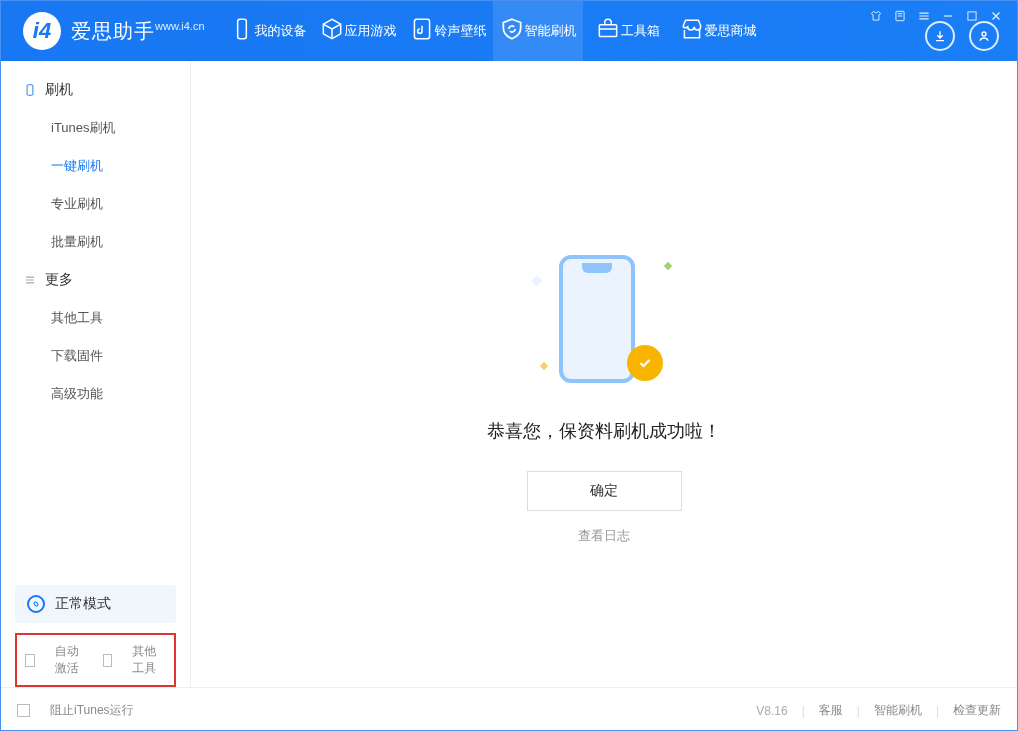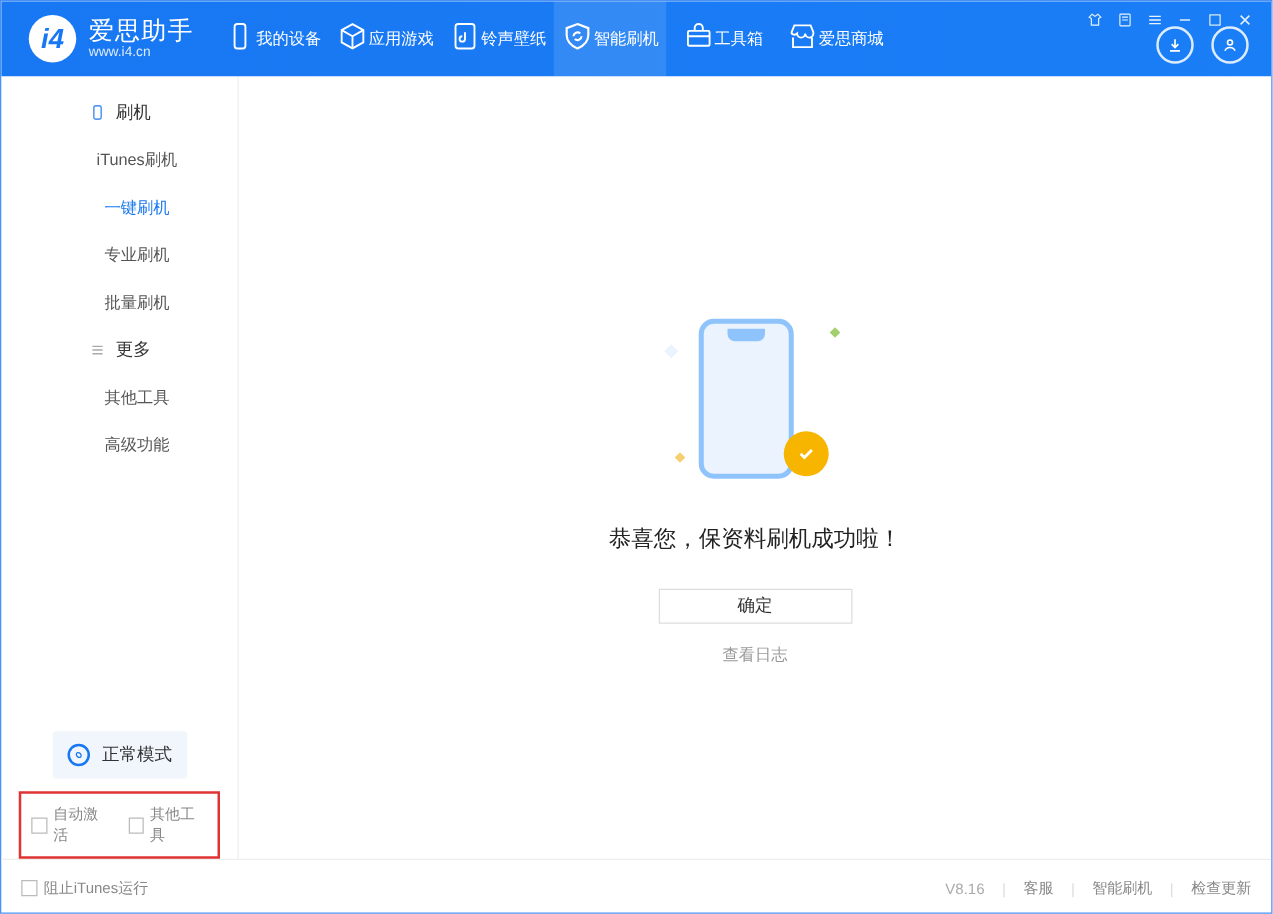--- a/index.html
+++ b/index.html
@@ -1,61 +1,61 @@
 <!DOCTYPE html>
 <html><head>
 <meta charset="utf-8">
 <style>
 * { box-sizing: border-box; margin: 0; padding: 0; }
 body { font-family: "Microsoft YaHei", "PingFang SC", sans-serif; background: #fff; width: 1018px; height: 731px; overflow: hidden; border: 1px solid #4990f4; }
 .header { height: 60px; background: linear-gradient(90deg, #1877f2 0%, #1a7ef7 100%); display: flex; align-items: stretch; color: #fff; position: relative; }
 .logo-area { display: flex; align-items: center; padding: 0 18px 0 22px; }
 .logo-circle { width: 38px; height: 38px; border-radius: 50%; background: #fff; color: #1877f2; display: flex; align-items: center; justify-content: center; font-weight: bold; font-size: 22px; font-style: italic; margin-right: 10px; }
-.logo-text { display: flex; flex-direction: column; line-height: 1.1; }
+.logo-text { display: flex; flex-direction: row; line-height: 1.1; }
 .logo-title { font-size: 20px; font-weight: 500; letter-spacing: 1px; }
 .logo-sub { font-size: 11px; opacity: 0.85; }
 .nav { display: flex; align-items: stretch; }
 .nav-item { width: 90px; display: flex; flex-direction: row; align-items: center; justify-content: center; font-size: 13px; cursor: pointer; position: relative; }
 .nav-item.active { background: rgba(255,255,255,0.12); }
 .nav-icon { width: 26px; height: 26px; margin-bottom: 4px; }
 .titlebar-icons { position: absolute; right: 14px; top: 8px; display: flex; gap: 10px; align-items: center; }
 .titlebar-icons .ticon { width: 14px; height: 14px; cursor: pointer; opacity: 0.9; }
 .titlebar-icons .ticon svg { width: 14px; height: 14px; }
 .header-rt-circles { position: absolute; right: 18px; bottom: 10px; display: flex; gap: 14px; }
 .circ-btn { width: 30px; height: 30px; border-radius: 50%; border: 2px solid rgba(255,255,255,0.85); display: flex; align-items: center; justify-content: center; cursor: pointer; }
 .circ-btn svg { width: 16px; height: 16px; stroke: #fff; fill: none; }
 .body-area { display: flex; height: calc(731px - 75px - 30px); }
-.sidebar { width: 190px; border-right: 1px solid #eee; display: flex; flex-direction: column; padding-top: 10px; align-items: center; }
+.sidebar { width: 190px; border-right: 1px solid #eee; display: flex; flex-direction: column; padding-top: 10px; }
 .sb-section-hdr { display: flex; align-items: center; padding: 10px 22px; font-size: 14px; color: #333; font-weight: 500; gap: 8px; }
 .sb-icon { width: 14px; height: 14px; display: inline-flex; }
 .sb-item { padding: 10px 22px 10px 50px; font-size: 13px; color: #555; cursor: pointer; }
 .sb-item.active { color: #1877f2; }
 .sb-fill { flex: 1; }
 .mode-box { margin: 0 14px 10px; background: #f1f6fd; border-radius: 3px; padding: 10px 12px; display: flex; align-items: center; gap: 10px; font-size: 14px; color: #333; }
 .mode-box .micon { width: 18px; height: 18px; border-radius: 50%; border: 2px solid #1877f2; display: flex; align-items: center; justify-content: center; }
 .mode-box .micon svg { width: 10px; height: 10px; }
 .device-box { margin: 0 14px 10px; background: #f1f6fd; border-radius: 3px; padding: 10px 12px; font-size: 13px; color: #333; }
 .device-row1 { display: flex; align-items: center; gap: 8px; font-weight: 600; font-size: 14px; }
 .device-row1 .dicon { width: 16px; height: 16px; }
 .badge { display: inline-block; margin: 5px 0 2px 24px; background: #dbe9fc; color: #1877f2; border-radius: 9px; padding: 2px 10px; font-size: 11px; }
 .device-sub { margin-left: 24px; font-size: 11px; color: #999; }
 .checkbox-row { border: 2px solid #e03333; margin: 0 14px 0 14px; padding: 8px; display: flex; gap: 14px; font-size: 12px; color: #888; }
-.cb { display: flex; align-items: center; gap: 5px; cursor: pointer; }
+.cb { display: flex; align-items: center; gap: 20px; cursor: pointer; }
 .cb-box { width: 13px; height: 13px; border: 1px solid #bbb; background:#fff; }
 .main { flex: 1; display: flex; flex-direction: column; align-items: center; justify-content: flex-start; padding-top: 190px; }
 .success-illu { position: relative; width: 130px; height: 140px; margin-bottom: 28px; }
 .phone-shape { position: absolute; left: 20px; top: 4px; width: 76px; height: 128px; border-radius: 12px; border: 4px solid #8fc3fb; background: #eaf3fe; }
 .phone-notch { position: absolute; top: 4px; left: 50%; transform: translateX(-50%); width: 30px; height: 10px; background: #8fc3fb; border-radius: 0 0 6px 6px; }
 .check-badge { position: absolute; right: 6px; bottom: 10px; width: 36px; height: 36px; border-radius: 50%; background: #f7b500; display: flex; align-items: center; justify-content: center; }
 .check-badge svg { width: 18px; height: 18px; }
 .spark1 { position:absolute; left:-6px; top:26px; width:8px; height:8px; background:#eaf3fe; transform:rotate(45deg);} 
 .spark2 { position:absolute; right:-2px; top:12px; width:6px; height:6px; background:#a3d06f; transform:rotate(45deg);} 
 .spark3 { position:absolute; left:2px; bottom:22px; width:6px; height:6px; background:#f5cf70; transform:rotate(45deg);} 
 .success-title { font-size: 18px; color: #222; margin-bottom: 28px; }
-.ok-btn { width: 155px; height: 28px; border: 1px solid #ddd; background: #fff; display:flex; align-items:center; justify-content:center; font-size: 14px; color: #333; cursor: pointer; margin-bottom: 16px; }
+.ok-btn { width: 155px; height: 40px; border: 1px solid #ddd; background: #fff; display:flex; align-items:center; justify-content:center; font-size: 14px; color: #333; cursor: pointer; margin-bottom: 16px; }
 .log-link { font-size: 13px; color: #999; cursor: pointer; }
 .footer { height: 46px; border-top: 1px solid #eee; display: flex; align-items: center; padding: 17px 16px; font-size: 12px; color: #888; }
 .footer .cb { color:#888; }
 .footer-right { margin-left: auto; display: flex; align-items: center; gap: 14px; }
 .footer-sep { color: #ddd; }
 .footer-link { cursor: pointer; }
 .ver { color:#aaa; }
 </style>
 </head>
 <body>
@@ -162,20 +162,21 @@
     <div class="sb-item">批量刷机</div>
     <div class="sb-section-hdr">
       <span class="sb-icon">
           <svg viewBox="0 0 24 24" fill="none" stroke="#aaa" stroke-width="2">
             <path d="M5 7h14M5 12h14M5 17h14"></path>
           </svg>
         </span>
       <span>更多</span>
     </div>
     <div class="sb-item">其他工具</div>
+    <div class="sb-item">下载固件</div>
     <div class="sb-item">高级功能</div>
     <div class="sb-fill"></div>
     <div class="mode-box">
       <span class="micon">
           <svg viewBox="0 0 24 24" fill="none" stroke="#1877f2" stroke-width="2.5">
             <path d="M8 8a6 6 0 018 8M16 16a6 6 0 01-8-8"></path>
           </svg>
         </span>
       <span>正常模式</span>
     </div>

